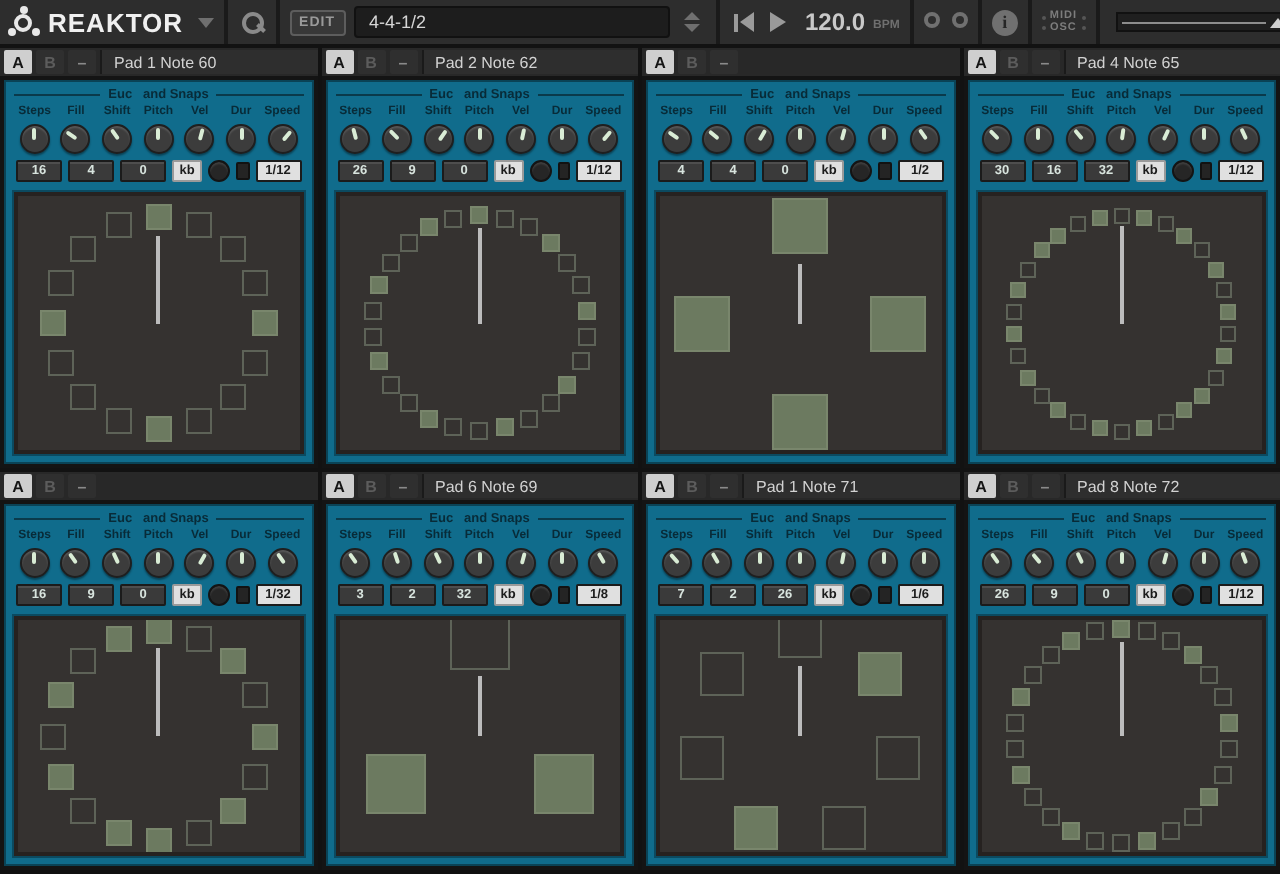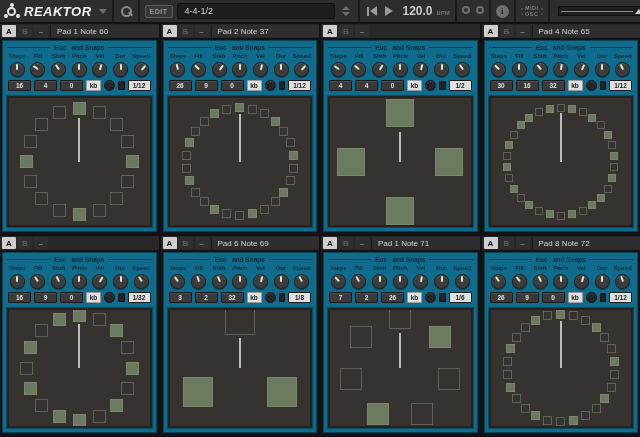--- a/index.html
+++ b/index.html
@@ -6,21 +6,21 @@
   body{width:640px;height:437px;overflow:hidden;font-family:"Liberation Sans",sans-serif;-webkit-font-smoothing:antialiased;}
   *{box-sizing:border-box;}
 
   
   .topbar{height:24px;background:#2d2d2d;display:flex;align-items:stretch;border-bottom:2px solid #121212;}
   .tb-sec{display:flex;align-items:center;padding:0 5px;gap:4px;border-right:2px solid #1a1a1a;}
   .logo-mark{width:15px;height:15px;position:relative;}
   .logo-mark .ring{position:absolute;left:2px;top:3px;width:9px;height:9px;border:2px solid #e8e8e8;border-radius:50%;}
   .logo-mark .dot{position:absolute;width:4px;height:4px;background:#e8e8e8;border-radius:50%;}
   .logo-mark .d1{left:5px;top:-1px;} .logo-mark .d2{left:-1px;top:10px;} .logo-mark .d3{left:11px;top:10px;}
-  .app-name{color:#f0f0f0;font-weight:bold;font-size:13px;letter-spacing:.5px;font-style:italic;}
+  .app-name{color:#f0f0f0;font-weight:bold;font-size:13px;letter-spacing:.5px;}
   .caret{width:0;height:0;border-left:4px solid transparent;border-right:4px solid transparent;border-top:5px solid #6f6f6f;margin-left:3px;}
   .search-icon{width:14px;height:14px;position:relative;}
   .search-icon::before{content:'';position:absolute;left:2px;top:2px;width:7px;height:7px;border:2px solid #8a8a8a;border-radius:50%;}
   .search-icon::after{content:'';position:absolute;left:9px;top:9px;width:5px;height:2px;background:#8a8a8a;transform:rotate(45deg);}
   .edit-btn{font-size:7px;font-weight:bold;color:#9a9a9a;background:#383838;border:1px solid #5d5d5d;border-radius:2px;padding:2px 4px;letter-spacing:.5px;}
   .ens-field{width:158px;height:16px;background:#1d1d1d;border:1px solid #111;border-radius:2px;color:#d6d6d6;font-size:9px;display:flex;align-items:center;padding:0 7px;}
   .stepper{display:flex;flex-direction:column;justify-content:center;gap:2px;padding:0 3px;}
   .stepper .up{width:0;height:0;border-left:4px solid transparent;border-right:4px solid transparent;border-bottom:4px solid #6f6f6f;}
   .stepper .down{width:0;height:0;border-left:4px solid transparent;border-right:4px solid transparent;border-top:4px solid #6f6f6f;}
   .tr-icon{display:flex;align-items:center;gap:1px;padding:0 2px;}
@@ -233,21 +233,21 @@
           <div class="sq off" style="height: 13px; width: 13px; left: calc(50% - 26.7px); top: calc(50% - 55.2px);"></div>
         </div>
     </div>
   </div>
 
   <div class="pad">
     <div class="pad-header">
       <button class="ab a">A</button>
       <button class="ab b">B</button>
       <button class="ab m">–</button>
-      <div class="pad-title">Pad 2 Note 37</div>
+      <div class="pad-title">Pad 2 Note 62</div>
     </div>
     <div class="pad-panel">
       <div class="euc-head">
         <span class="line"></span>
         <span class="euc-title">Euc   and Snaps</span>
         <span class="line"></span>
       </div>
       <div class="knob-labels">
           <span>Steps</span>
           <span>Fill</span>

